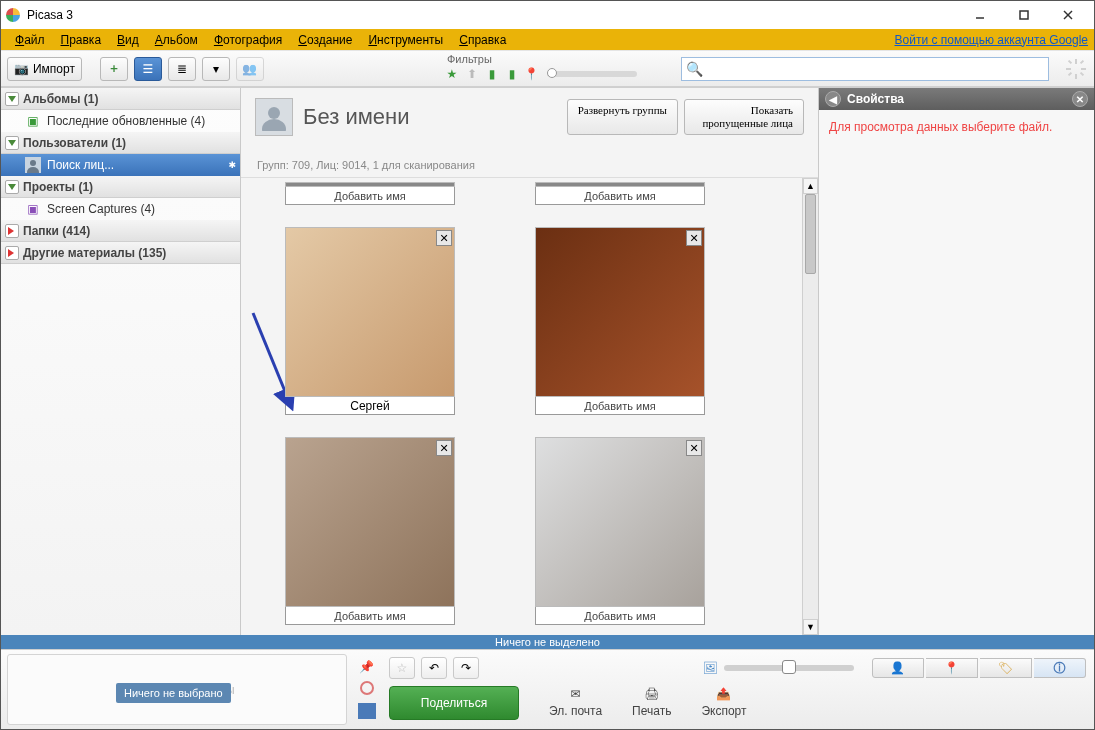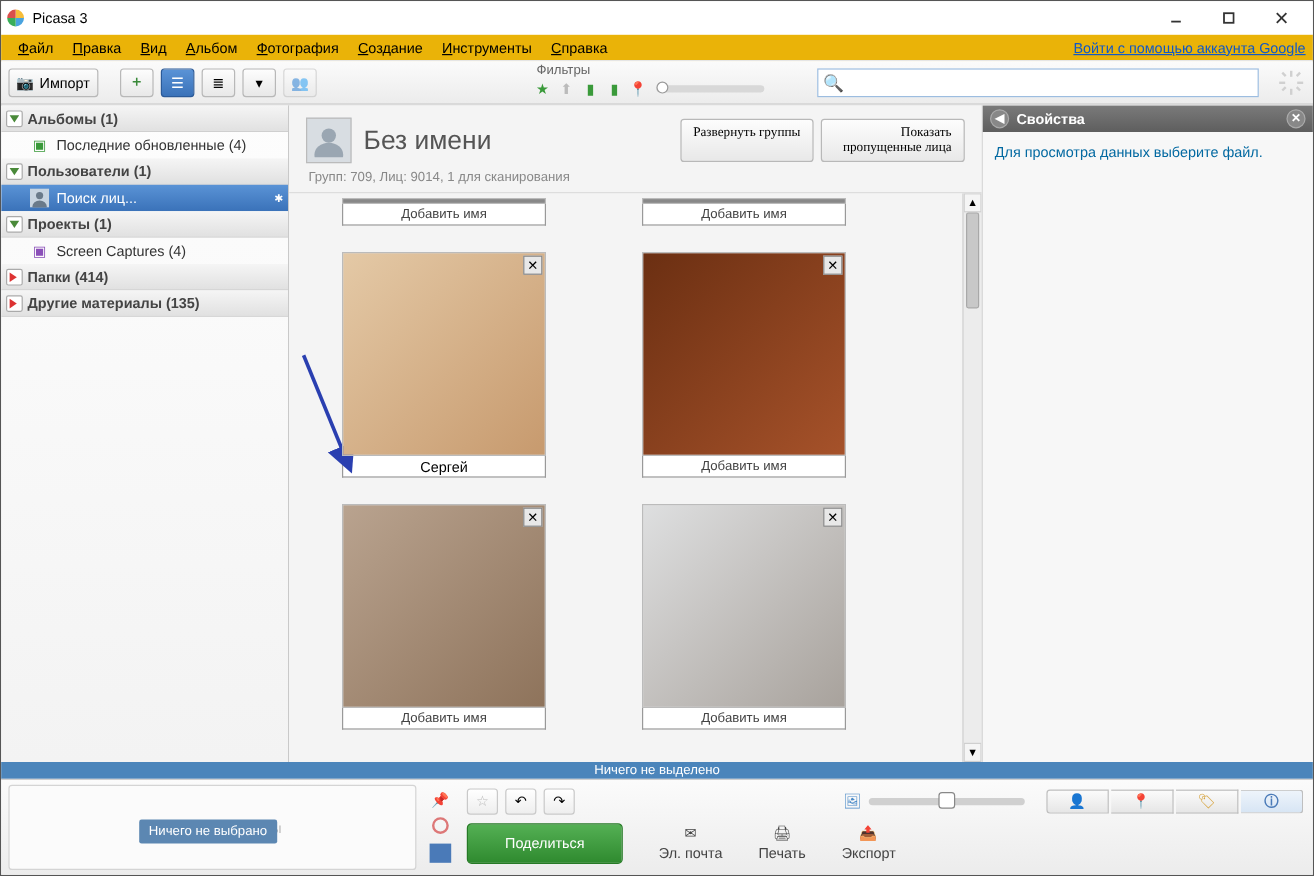--- a/index.html
+++ b/index.html
@@ -40,21 +40,21 @@
 .side-sec { height: 22px; display:flex; align-items:center; background: linear-gradient(#f5f5f5,#e1e1e1); border-bottom:1px solid #cfcfcf; padding:0 4px; gap:4px; font-weight:bold; color:#444;}
 .side-sec .tri { width:14px; height:14px; border:1px solid #aaa; border-radius:2px; display:flex; align-items:center; justify-content:center; background:#fff; }
 .side-item { height: 22px; display:flex; align-items:center; padding:0 4px 0 24px; gap:6px; color:#333;}
 .side-item.selected { background: linear-gradient(#5a93d6,#3a72b9); color:#fff; }
 .tri-right { display:inline-block; width:0;height:0;border-top:4px solid transparent;border-bottom:4px solid transparent;border-left:6px solid #d33; margin-right:2px;}
 .tri-down { display:inline-block; width:0;height:0;border-left:4px solid transparent;border-right:4px solid transparent;border-top:6px solid #4a8a3a;}
 .side-icon { width:16px; height:16px; display:flex; align-items:center; justify-content:center;}
 
 .main { flex:1; display:flex; min-width:0;}
 .content-wrap { flex:1; display:flex; flex-direction:column; min-width:0; border-right:1px solid #c9c9c9; background:#f4f4f4;}
-.content-header { background: #f4f4f4; padding:10px 14px 6px 14px; display:flex; flex-direction:column; gap:6px; border-bottom:1px solid #ddd;}
+.content-header { background: #f4f4f4; padding:10px 14px 6px 14px; display:flex; flex-direction:column; gap:23px; border-bottom:1px solid #ddd;}
 .ch-top { display:flex; align-items:center; }
 .avatar-ph { width:38px; height:38px; background:#d8dde2; border:1px solid #bbb; display:flex; align-items:center; justify-content:center; margin-right:10px;}
 .title-big { font-size:22px; color:#555; }
 .ch-buttons { margin-left:auto; display:flex; gap:6px;}
 .wide-btn { background:linear-gradient(#fdfdfd,#e8e8e8); border:1px solid #b8b8b8; border-radius:3px; padding:4px 10px; font-size:11px; text-align:right; line-height:1.2;font-family:Liberation Serif, serif; }
 .stats { color:#888; font-size:11px; margin-left:2px;}
 
 .scroll-area { flex:1; overflow:hidden; display:flex; position:relative;}
 .grid { flex:1; overflow:auto; padding:4px 20px 10px 20px; position:relative;}
 .face-grid { display:grid; grid-template-columns: repeat(2, 190px); gap: 35px 60px; justify-content:start; padding:0 14px;}
@@ -70,21 +70,21 @@
 
 .scrollbar { width:16px; background:#ececec; border-left:1px solid #cfcfcf; display:flex; flex-direction:column;}
 .sb-btn { height:16px; background:#f5f5f5; border:1px solid #cfcfcf; display:flex; align-items:center; justify-content:center; font-size:9px;}
 .sb-track { flex:1; position:relative;}
 .sb-thumb { position:absolute; left:2px; right:2px; top:0; height:80px; background:#c8c8c8; border:1px solid #a8a8a8; border-radius:2px;}
 
 .rightpanel { width:275px; background:#f7f7f7; display:flex; flex-direction:column;}
 .rp-head { height:22px; background:linear-gradient(#7a7a7a,#5e5e5e); color:#fff; display:flex; align-items:center; padding:0 6px; gap:6px; font-weight:bold;}
 .rp-head .circ { width:16px; height:16px; border-radius:50%; background:#888; border:1px solid #aaa; display:flex; align-items:center; justify-content:center; font-size:10px;}
 .rp-head .rp-title { flex:1; text-align:left;}
-.rp-body { padding:10px; color:#0369a1;}
+.rp-body { padding:10px; color:#ef4444;}
 
 
 .statusbar { height:14px; background:#4b85bb; color:#fff; font-size:11px; display:flex; align-items:center; justify-content:center;}
 .bottom { height:80px; background:linear-gradient(#fbfbfb,#ececec); display:flex; align-items:stretch; padding:4px 6px; gap:6px; border-top:1px solid #cfcfcf;}
 .b-left { width:340px; border:1px solid #d4d4d4; border-radius:3px; background:#fbfbfb; position:relative; display:flex; align-items:center; justify-content:center;}
 .b-left .tooltip { position:absolute; left:108px; top:28px; background:#5c87b2; color:#fff; padding:4px 8px; border-radius:2px; font-size:11px;}
 .b-left .hint { color:#bbb; margin-left:88px;}
 .b-mid-icons { width:28px; display:flex; flex-direction:column; align-items:center; justify-content:space-around; padding:2px 0;}
 .b-pin { color:#3a9a3a;}
 .b-rec { width:14px; height:14px; border:2px solid #d77; border-radius:50%;}

